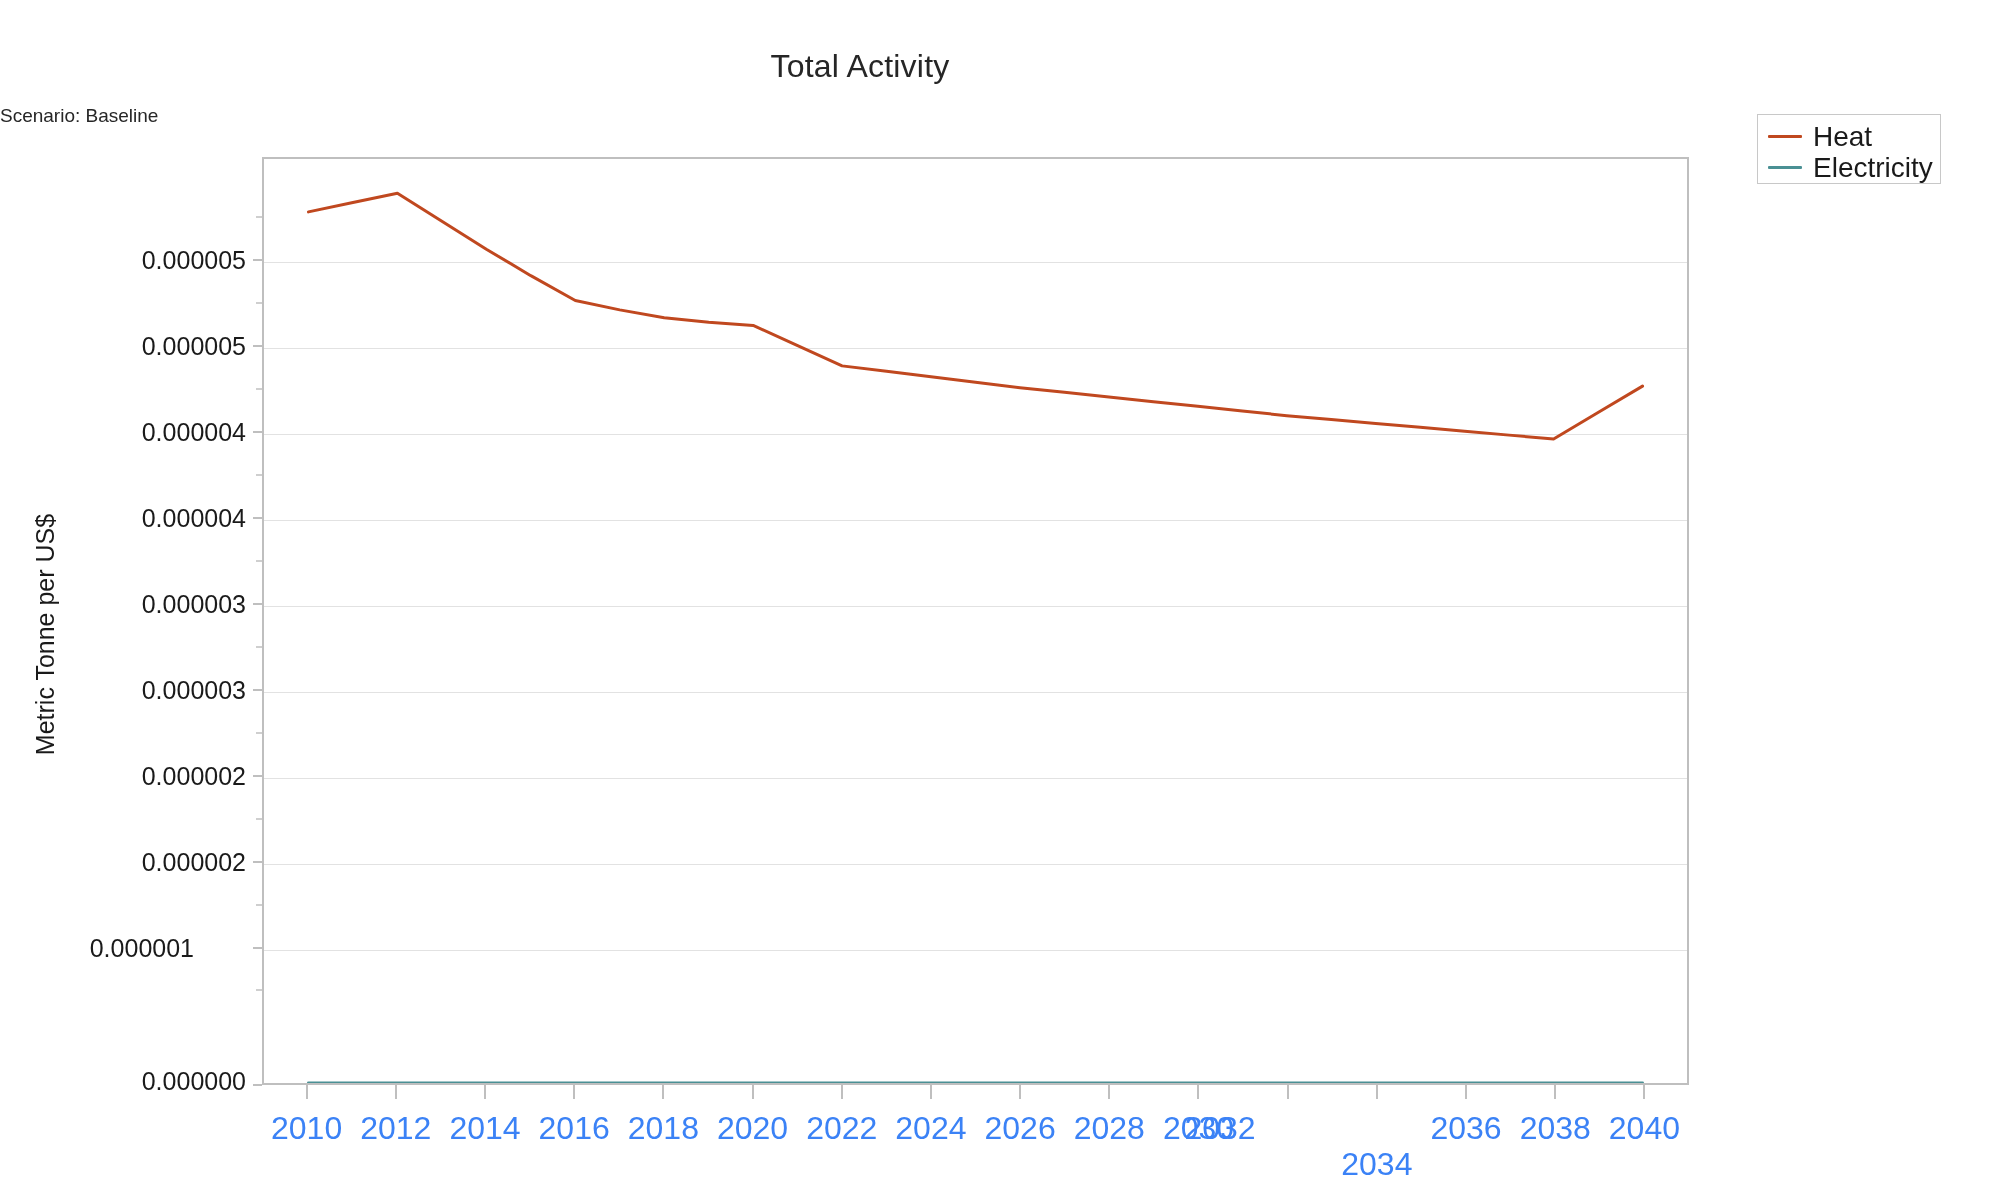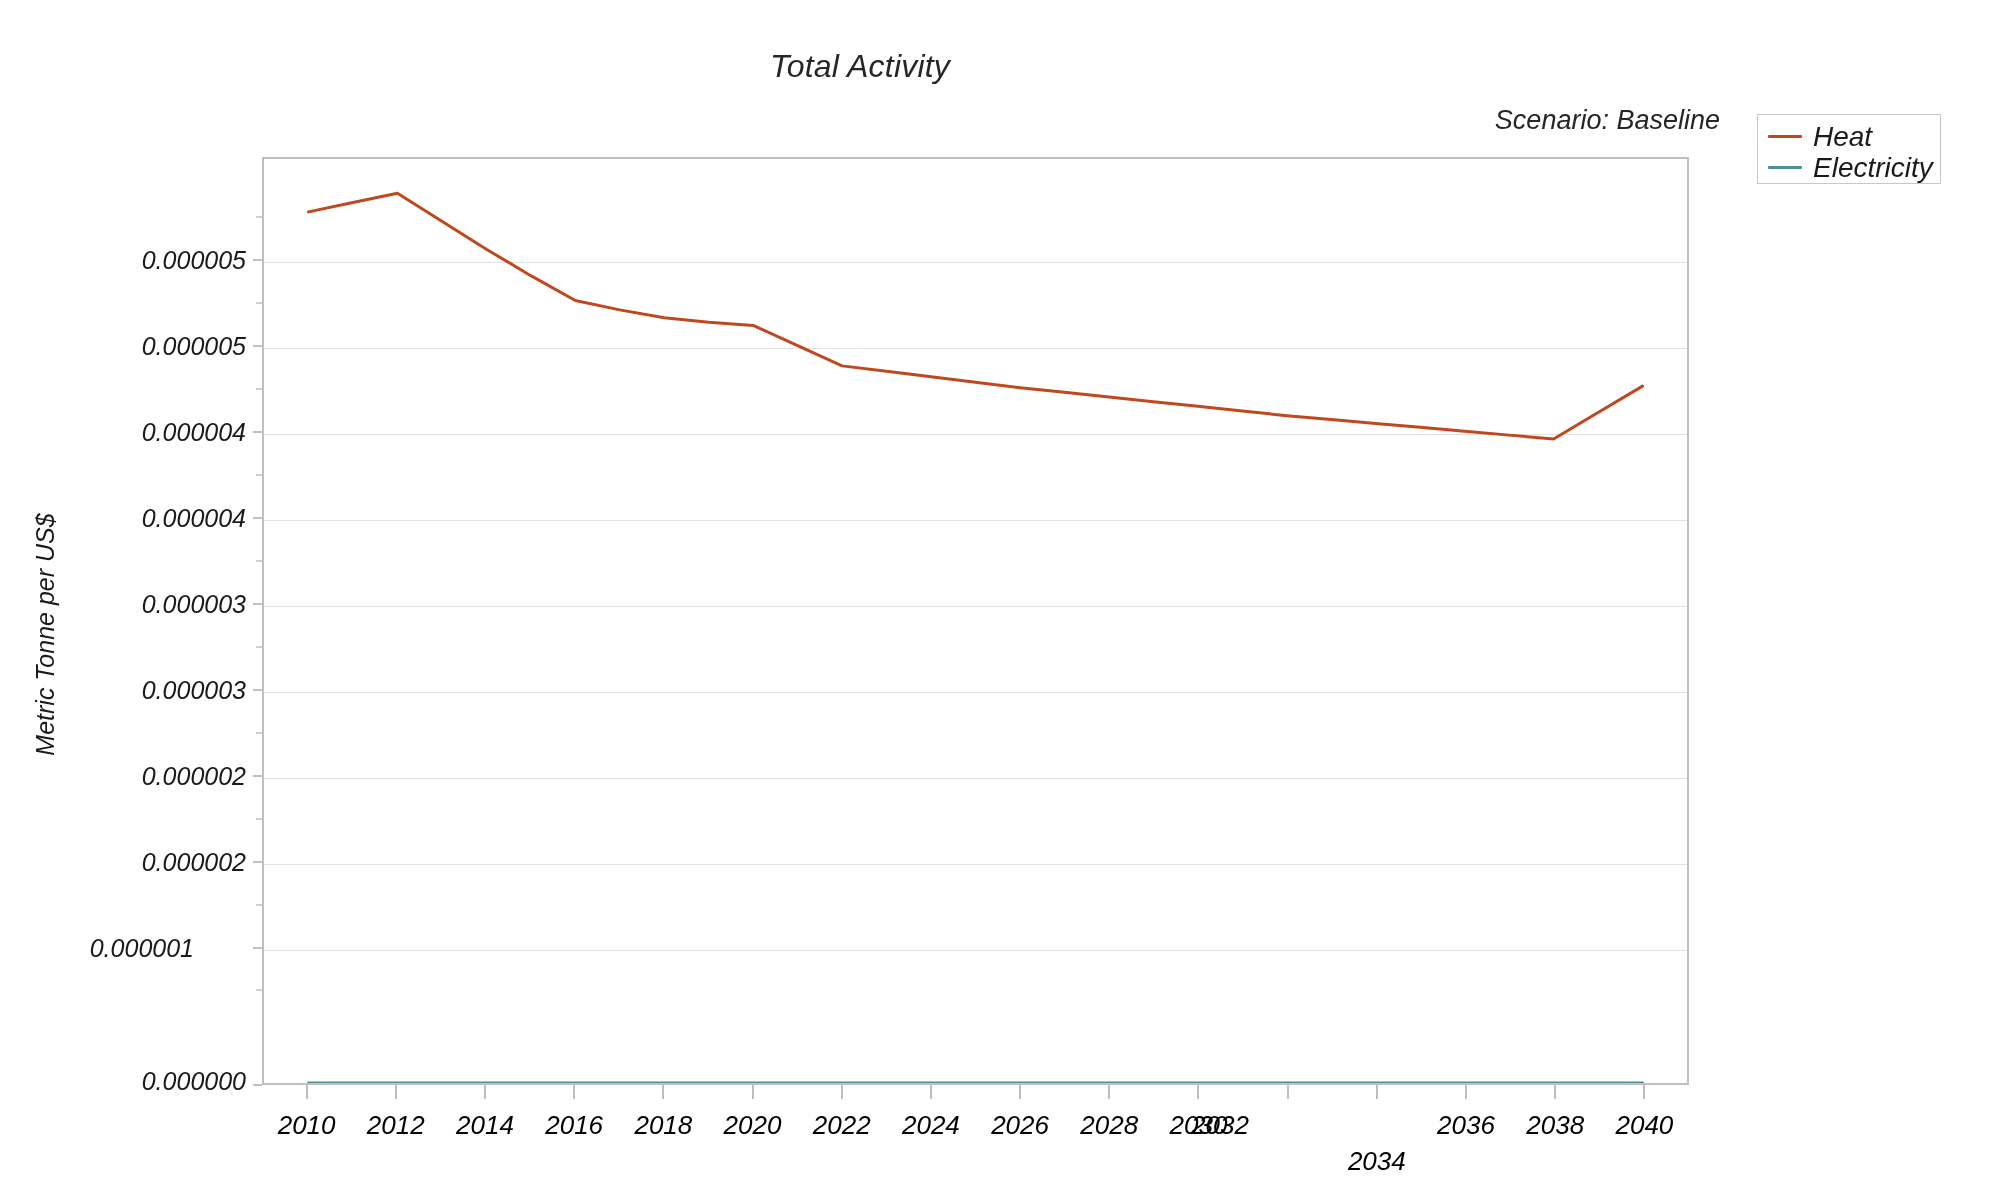--- a/index.html
+++ b/index.html
@@ -4,31 +4,31 @@
 <style>
   html,body{margin:0;padding:0;}
   body{
     width:2000px;height:1200px;
     background:#ffffff;
     font-family:"Liberation Sans","DejaVu Sans",sans-serif;
     color:#1a1a1a;
     overflow:hidden;
     position:relative;
   }
-  #root{position:absolute;inset:0;font-style:italic;}
+  #root{position:absolute;inset:0;}
 
   
   .title{
     position:absolute;left:0;top:48px;width:1720px;
     text-align:center;font-size:32px;font-weight:400;color:#262626;
     letter-spacing:.2px;
   }
   .subtitle{
     position:absolute;left:0;top:105px;width:1720px;
-    text-align:right;font-size:27px;font-weight:400;color:#262626;
+    text-align:left;font-size:19px;font-weight:400;color:#262626;
   }
 
   
   .plot{
     position:absolute;left:262px;top:157px;
     width:1427px;height:928px;
     border:2px solid #bfbfbf;
     box-sizing:border-box;
     background:#ffffff;
   }
@@ -53,21 +53,21 @@
     text-align:center;font-size:25px;color:#1a1a1a;
     white-space:nowrap;
   }
 
   
   .xtick{
     position:absolute;top:1085px;width:2px;height:14px;background:#bfbfbf;
   }
   .xlab{
     position:absolute;top:1110px;transform:translateX(-50%);
-    font-size:26px;color:#000000;white-space:nowrap;
+    font-size:32px;color:#3b82f6;white-space:nowrap;
   }
 
   
   .legend{
     position:absolute;left:1757px;top:114px;
     width:184px;height:70px;
     border:1px solid #c8c8c8;background:#ffffff;
     box-sizing:border-box;
     padding:6px 0 0 0;
   }

